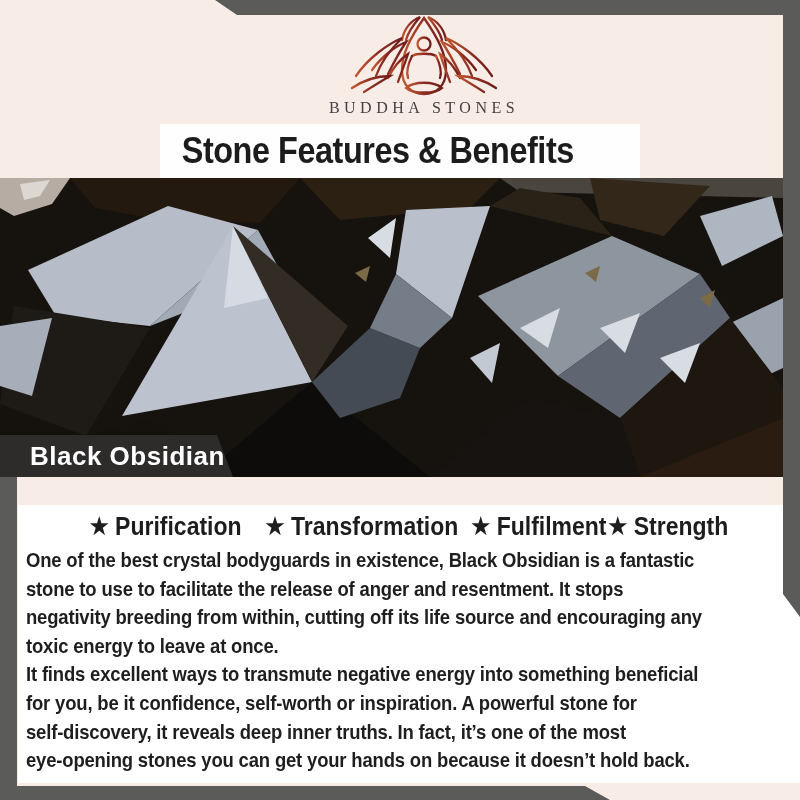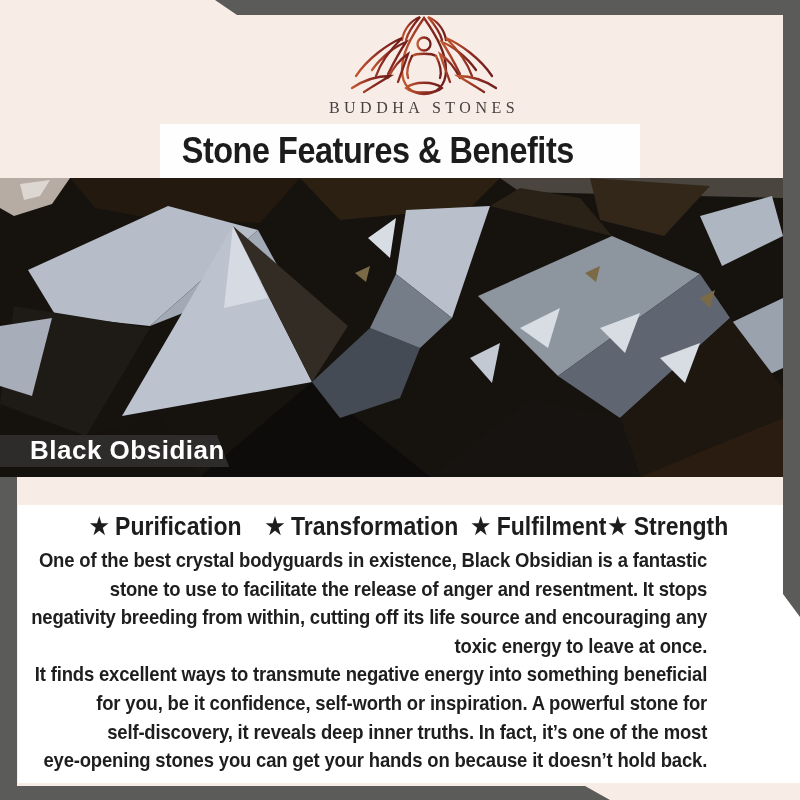--- a/index.html
+++ b/index.html
@@ -49,24 +49,24 @@
     transform:scaleX(0.9);color:#1c1c1c;
   }
   
   .photo{
     position:absolute;left:0;top:178px;width:783px;height:299px;z-index:3;
     background:#16120e;
   }
   .photo svg{display:block;width:100%;height:100%;}
   
   .photo-label{
-    position:absolute;left:0;top:435px;width:240px;height:32px;z-index:5;
+    position:absolute;left:0;top:435px;width:240px;height:42px;z-index:5;
     background:var(--label-bg);
     clip-path:polygon(0 0,217px 0,233px 42px,0 42px);
-    display:flex;
+    display:flex;align-items:center;
     padding-left:30px;
   }
   .photo-label span{
     color:#fff;font-size:26px;font-weight:bold;letter-spacing:0.5px;white-space:nowrap;
   }
   
   .panel{
     position:absolute;left:18px;top:505px;width:782px;height:278px;
     background:#ffffff;z-index:2;
   }
@@ -76,21 +76,20 @@
     font-size:25px;font-weight:bold;white-space:nowrap;
     transform:scaleX(0.92);
   }
   .feature{display:flex;align-items:center;}
   .feature .star{margin-right:7px;font-size:23px;}
   .feature:nth-child(2){margin-left:26px;}
   .feature:nth-child(3){margin-left:14px;}
   .feature:nth-child(4){margin-left:2px;}
   .body-text{
     margin:3px 0 0 8px;
-    text-align:right;
   }
   .body-line{
     font-size:21px;font-weight:bold;letter-spacing:-0.2px;
     line-height:28.6px;white-space:nowrap;
     transform:scaleX(0.88);transform-origin:0 50%;
     color:#1e1e1e;
   }
 </style>
 </head>
 <body>

